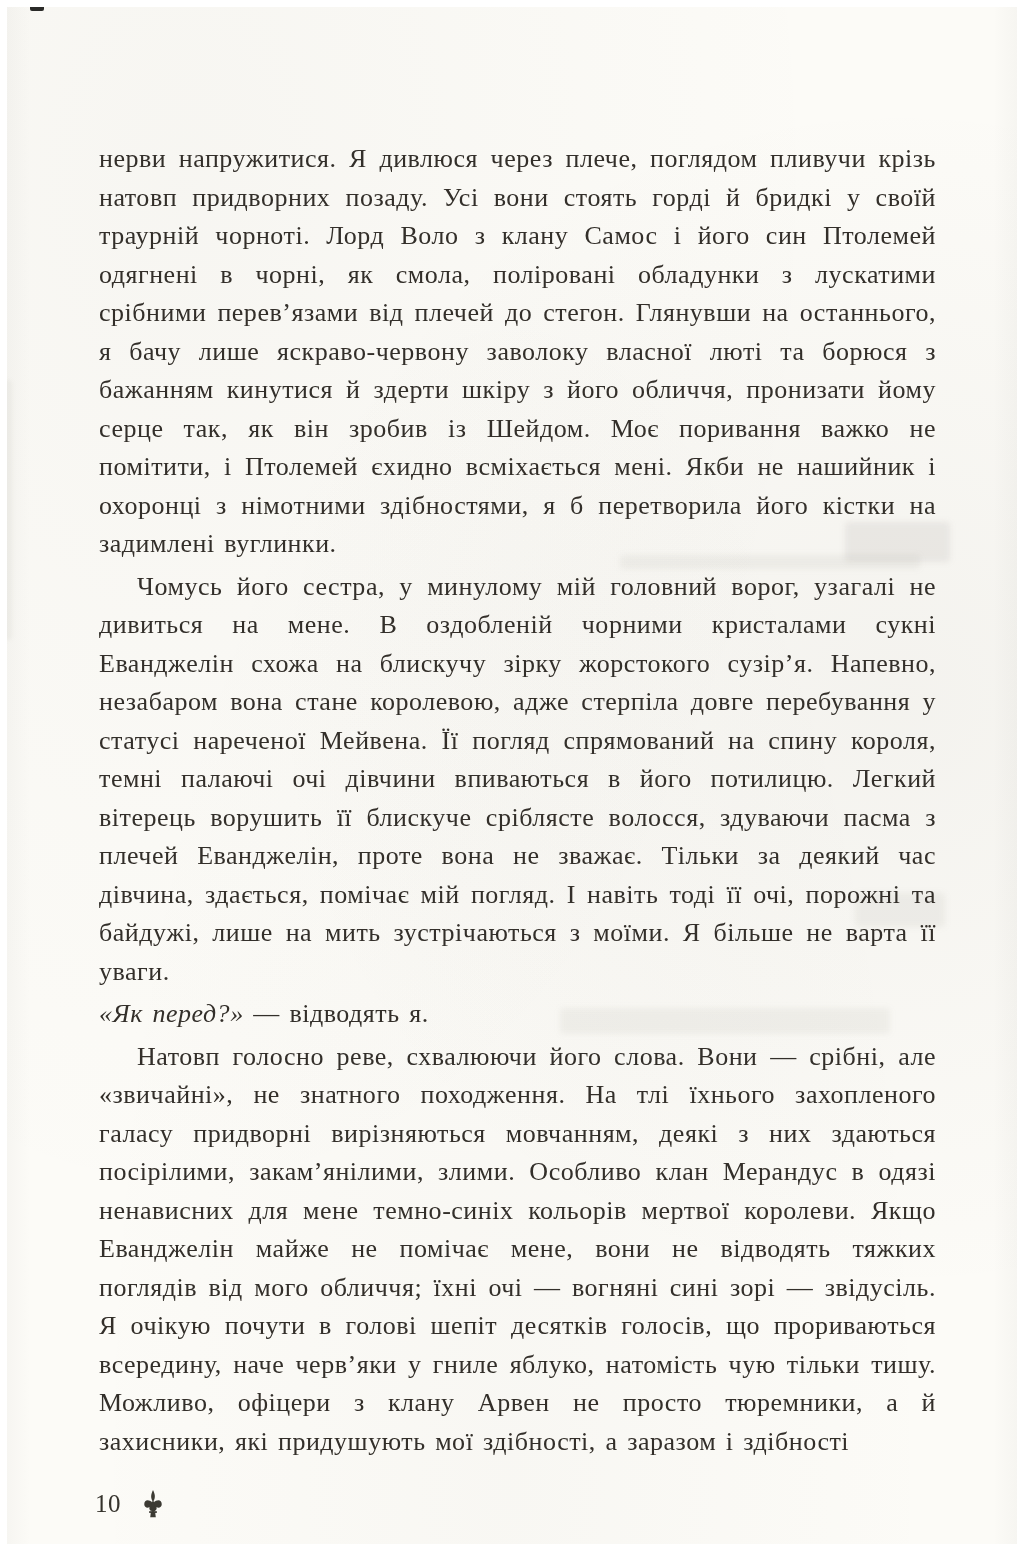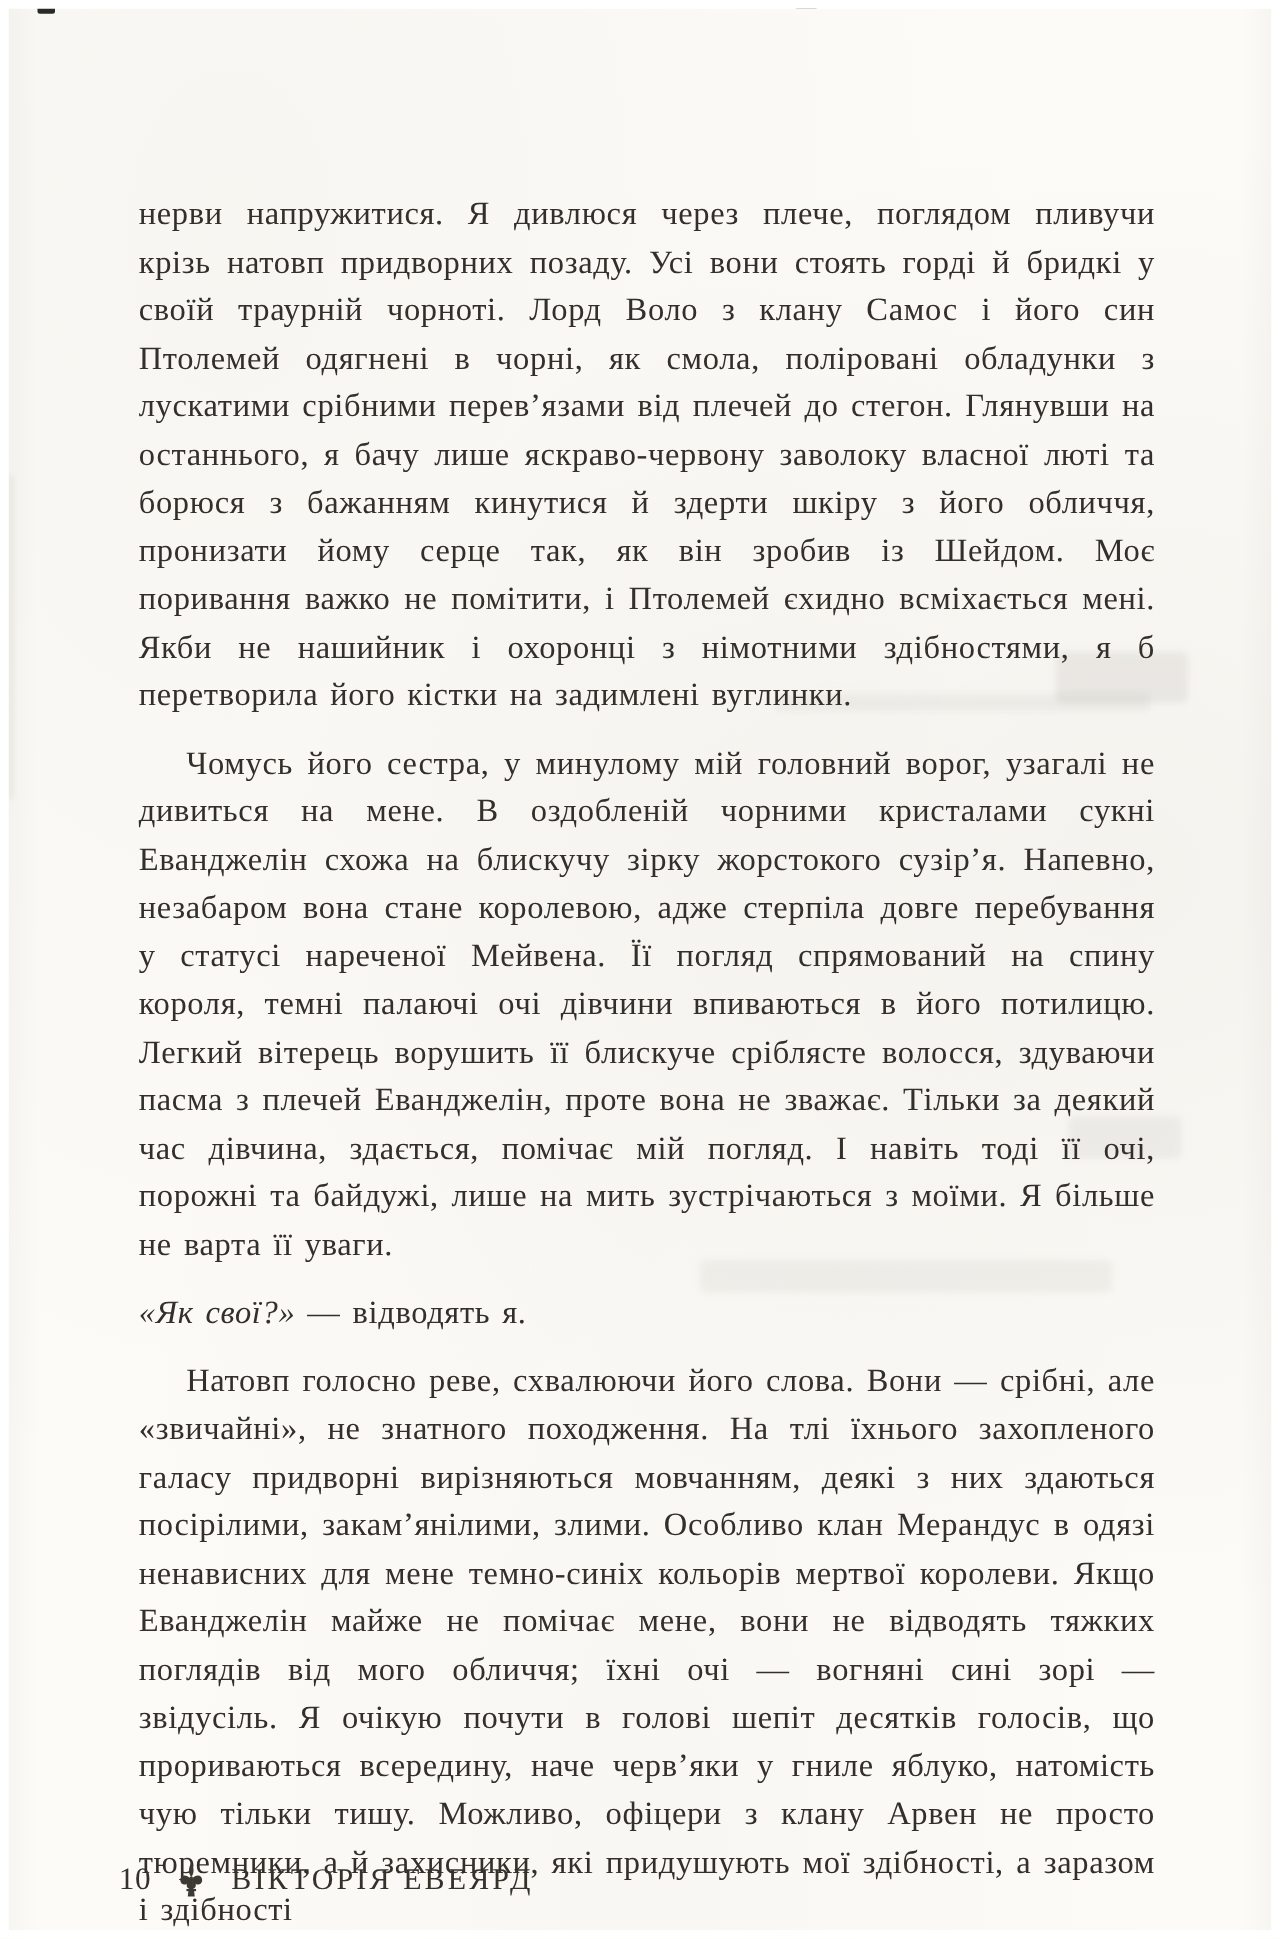--- a/index.html
+++ b/index.html
@@ -36,21 +36,21 @@
     left: 95px;
     right: 84px;
     top: 136px;
     text-align: justify;
     font-size: 26px;
     line-height: 38.5px;
     letter-spacing: 0.02em;
     word-spacing: 0.1em;
   }
   .text-block p {
-    margin: 16px;
+    margin: 4px;
     text-indent: 38px;
   }
   .text-block p.no-indent {
     text-indent: 0;
   }
   .text-block em {
     font-style: italic;
   }
   .page-footer {
     position: absolute;
@@ -113,32 +113,31 @@
   <div class="speck s2"></div>
   <div class="artifact a1"></div>
   <div class="artifact a2"></div>
   <div class="artifact a3"></div>
   <div class="artifact a4"></div>
   <div class="artifact a5"></div>
 
   <div class="text-block">
     <p class="no-indent">нерви напружитися. Я дивлюся через плече, поглядом пливучи крізь натовп придворних позаду. Усі вони стоять горді й бридкі у своїй траурній чорноті. Лорд Воло з клану Самос і його син Птолемей одягнені в чорні, як смола, поліровані обладунки з лускатими срібними перев’язами від плечей до стегон. Глянувши на останнього, я бачу лише яскраво-червону заволоку власної люті та борюся з бажанням кинутися й здерти шкіру з його обличчя, пронизати йому серце так, як він зробив із Шейдом. Моє поривання важко не помітити, і Птолемей єхидно всміхається мені. Якби не нашийник і охоронці з німотними здібностями, я б перетворила його кістки на задимлені вуглинки.</p>
     <p>Чомусь його сестра, у минулому мій головний ворог, узагалі не дивиться на мене. В оздобленій чорними кристалами сукні Еванджелін схожа на блискучу зірку жорстокого сузір’я. Напевно, незабаром вона стане королевою, адже стерпіла довге перебування у статусі нареченої Мейвена. Її погляд спрямований на спину короля, темні палаючі очі дівчини впиваються в його потилицю. Легкий вітерець ворушить її блискуче сріблясте волосся, здуваючи пасма з плечей Еванджелін, проте вона не зважає. Тільки за деякий час дівчина, здається, помічає мій погляд. І навіть тоді її очі, порожні та байдужі, лише на мить зустрічаються з моїми. Я більше не варта її уваги.</p>
-    <p class="no-indent"><em>«Як свої?»</em><span> — відводять я.</span></p>
+    <p class="no-indent"><em>«Як перед?»</em><span> — відводять я.</span></p>
     <p>Натовп голосно реве, схвалюючи його слова. Вони — срібні, але «звичайні», не знатного походження. На тлі їхнього захопленого галасу придворні вирізняються мовчанням, деякі з них здаються посірілими, закам’янілими, злими. Особливо клан Мерандус в одязі ненависних для мене темно-синіх кольорів мертвої королеви. Якщо Еванджелін майже не помічає мене, вони не відводять тяжких поглядів від мого обличчя; їхні очі — вогняні сині зорі — звідусіль. Я очікую почути в голові шепіт десятків голосів, що прориваються всередину, наче черв’яки у гниле яблуко, натомість чую тільки тишу. Можливо, офіцери з клану Арвен не просто тюремники, а й захисники, які придушують мої здібності, а заразом і здібності</p>
   </div>
 
   <div class="page-footer">
     <span class="page-num">10</span>
     <span class="ornament">
       <svg viewBox="0 0 24 32" xmlns="http://www.w3.org/2000/svg" aria-hidden="true">
         <path d="M12 0 C9.2 5.5 9.2 9.5 12 13.5 C14.8 9.5 14.8 5.5 12 0 Z"></path>
         <path d="M11.2 14.5 C7.5 10.5 2 11 2 16.2 C2 19.8 5.8 21.2 8 19.4 C7.2 22.2 9.2 24.2 11.2 24.2 Z"></path>
         <path d="M12.8 14.5 C16.5 10.5 22 11 22 16.2 C22 19.8 18.2 21.2 16 19.4 C16.8 22.2 14.8 24.2 12.8 24.2 Z"></path>
         <rect x="10.6" y="13" width="2.8" height="12"></rect>
         <path d="M9.6 25 L8.8 31 L15.2 31 L14.4 25 Z"></path>
         <rect x="7.6" y="24.2" width="8.8" height="2"></rect>
       </svg>
     </span>
-    <span class="author">ВІКТОРІЯ ЕВЕЯРД</span>
   </div>
 
 </div>
 
 </body></html>

